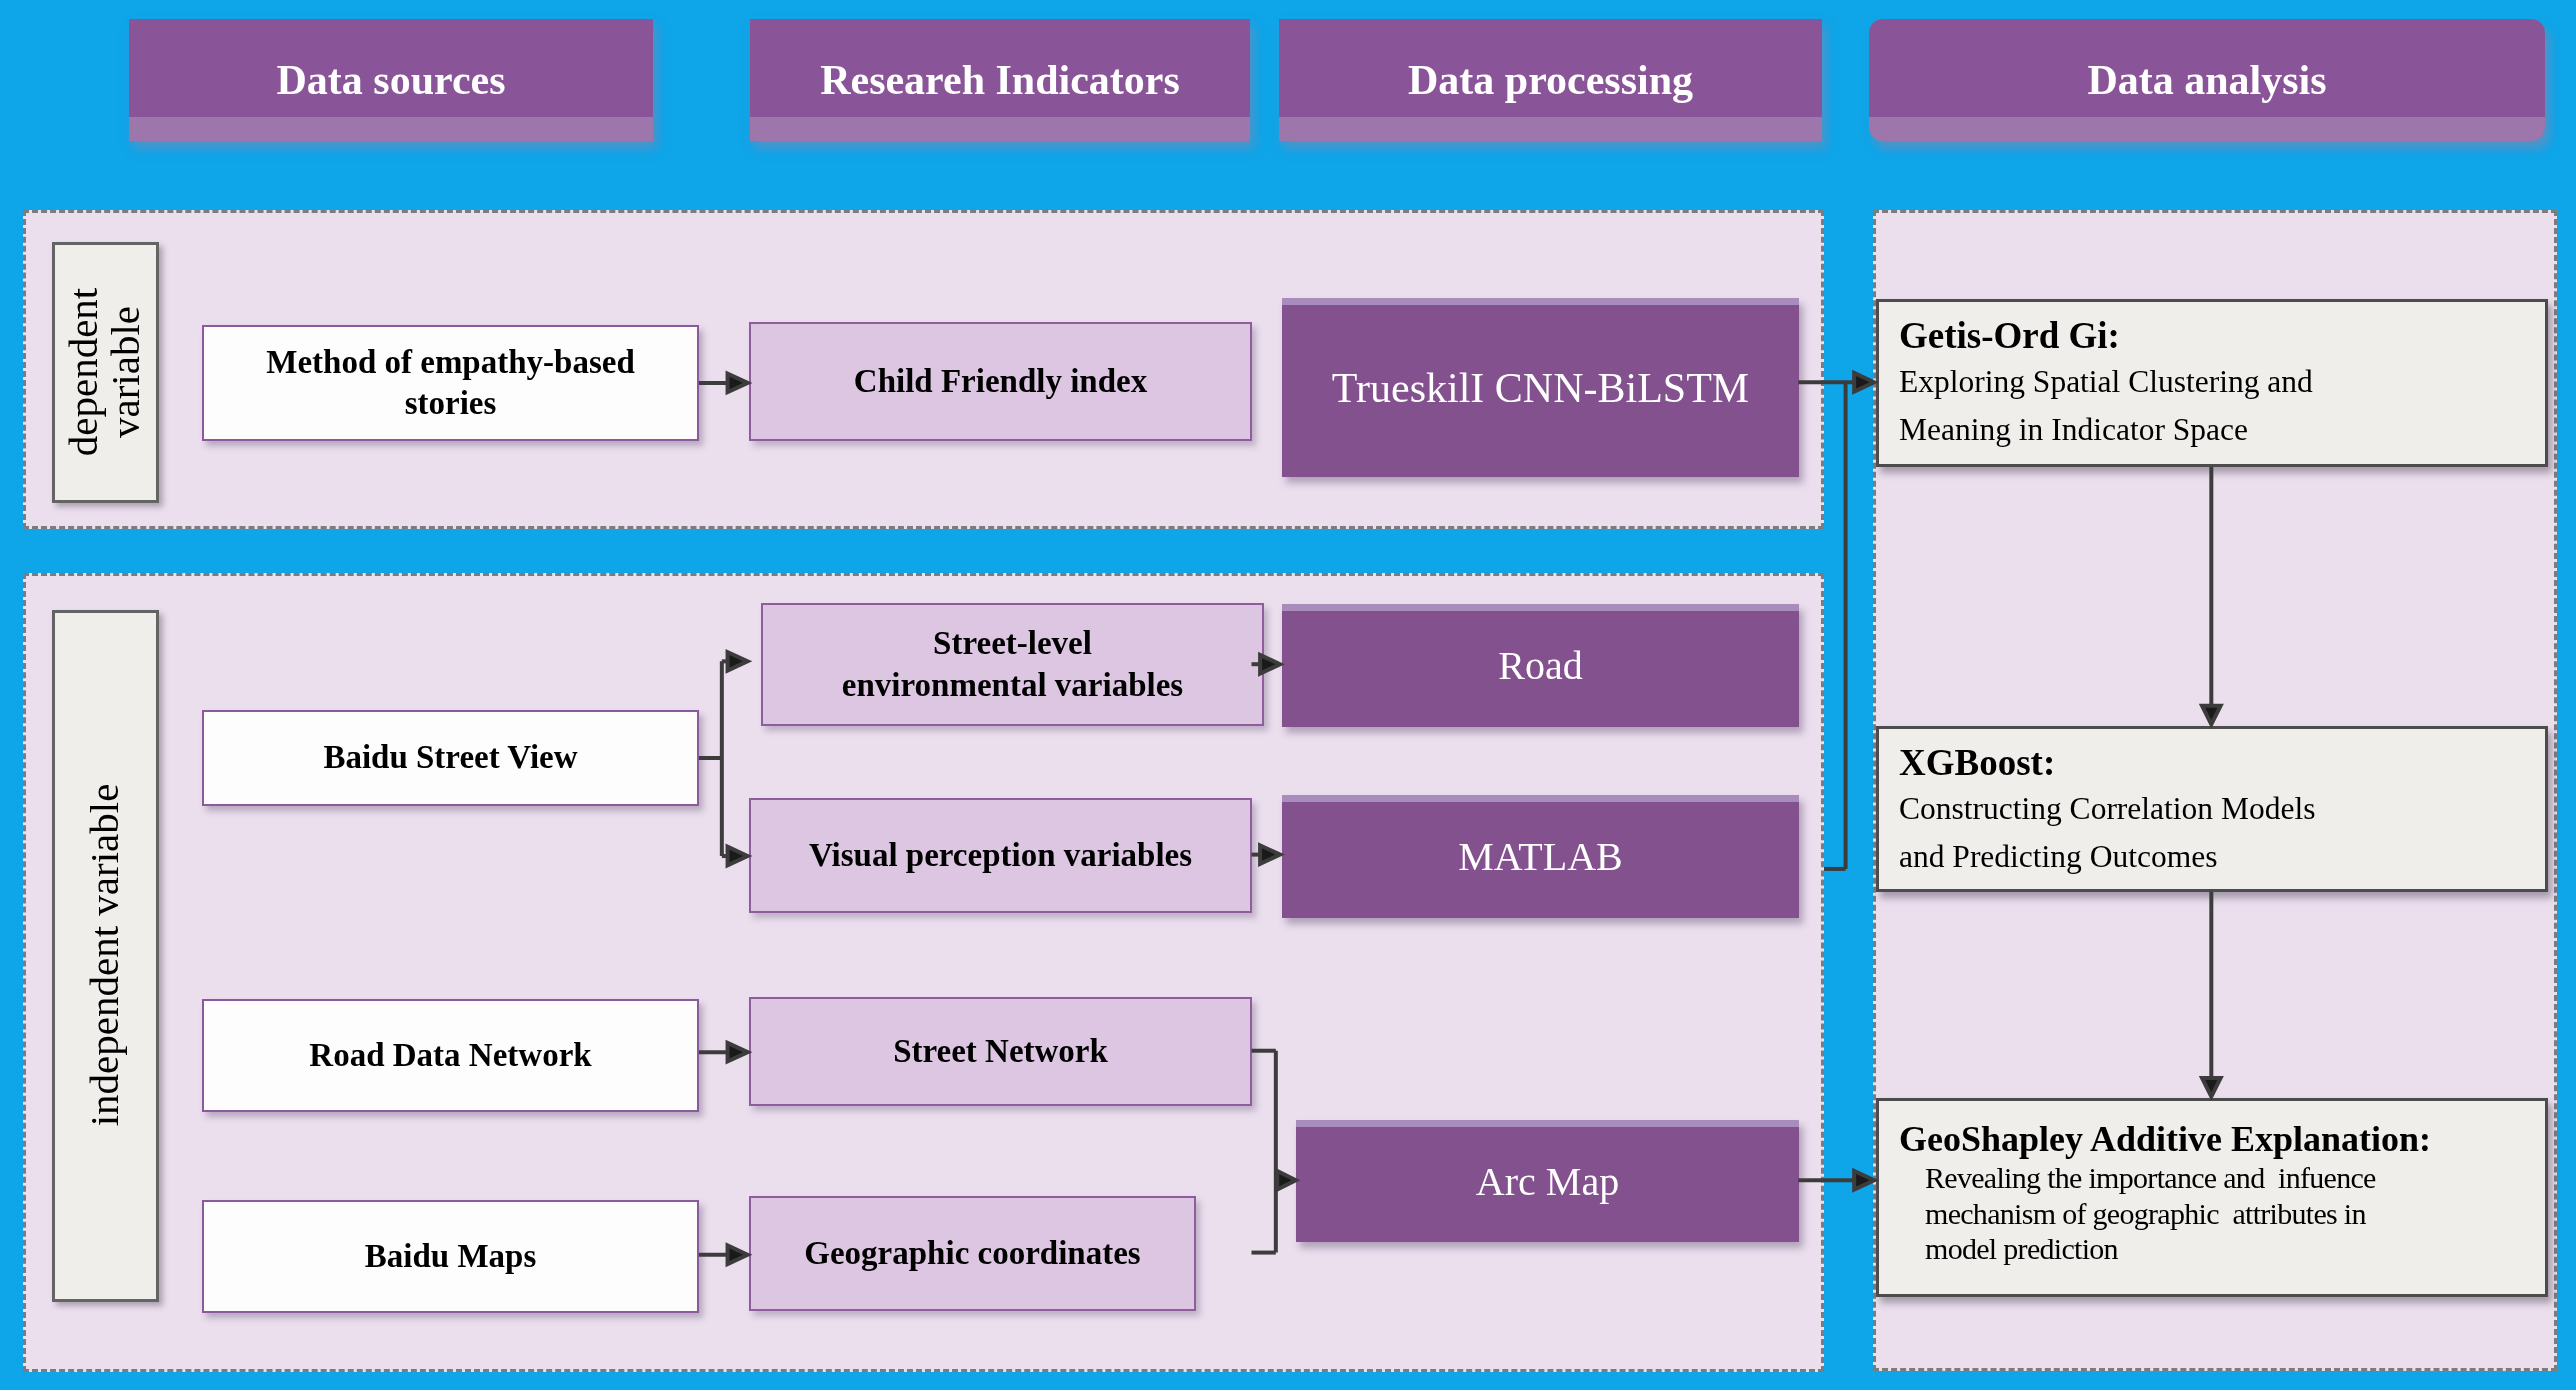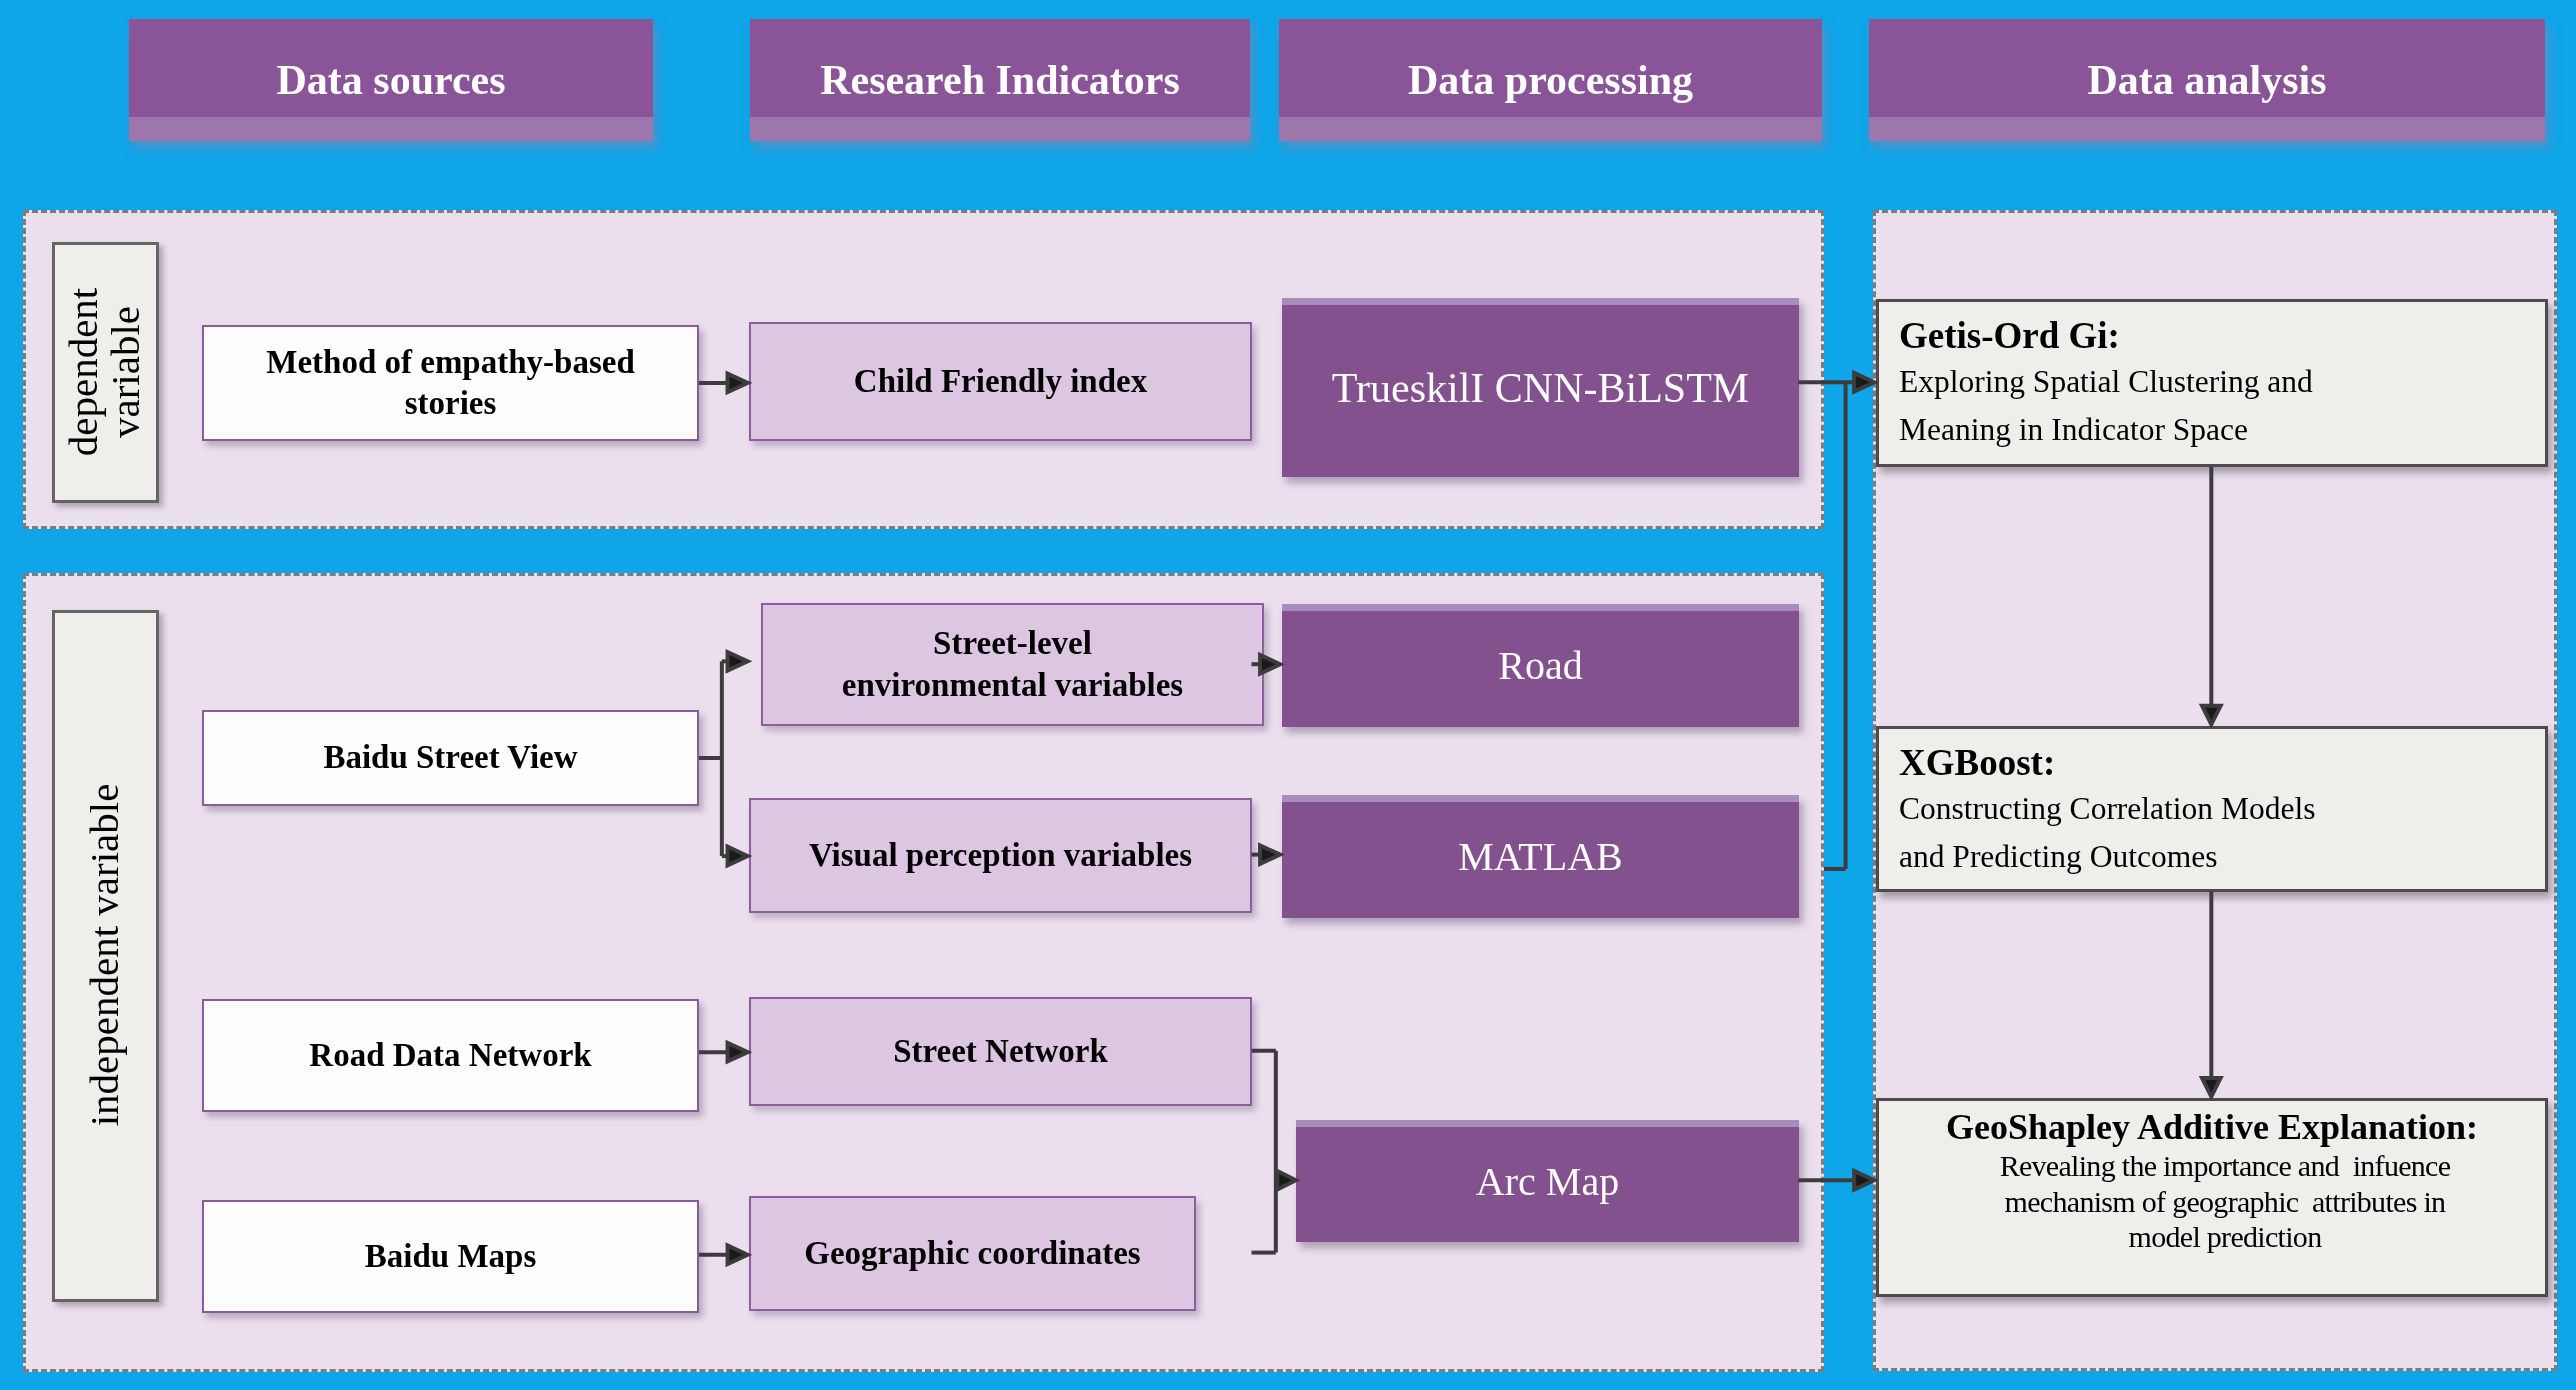--- a/index.html
+++ b/index.html
@@ -86,21 +86,21 @@
 
   <div class="abs hdr" style="left:129px;top:18.6px;width:524px;height:122px;">
     <span>Data sources</span>
   </div>
   <div class="abs hdr" style="left:750px;top:18.6px;width:500px;height:122px;">
     <span>Researeh Indicators</span>
   </div>
   <div class="abs hdr" style="left:1279px;top:18.6px;width:543px;height:122px;">
     <span>Data processing</span>
   </div>
-  <div class="abs hdr" style="left:1869px;top:18.6px;width:676px;height:122px;">
+  <div class="abs hdr" style="left:1869px;top:18.6px;width:676px;height:122px;border-radius:14px;">
     <span>Data analysis</span>
   </div>
 
   <div class="abs container" style="left:23px;top:210px;width:1801px;height:319px;"></div>
   <div class="abs container" style="left:23px;top:573px;width:1801px;height:799px;"></div>
   <div class="abs container" style="left:1873px;top:210px;width:684px;height:1161px;"></div>
 
   <div class="abs vbox" style="left:52px;top:242px;width:107px;height:261px;">
     <div class="rot" style="top:254px;width:254px;height:97px;">dependent variable</div>
   </div>
@@ -154,21 +154,21 @@
   <div class="abs abox" style="left:1876px;top:299px;width:672px;height:168px;">
     <div class="atitle">Getis-Ord Gi:</div>
     <div class="abody">Exploring Spatial Clustering and
 Meaning in Indicator Space</div>
   </div>
   <div class="abs abox" style="left:1876px;top:726px;width:672px;height:166px;">
     <div class="atitle">XGBoost:</div>
     <div class="abody">Constructing Correlation Models
 and Predicting Outcomes</div>
   </div>
-  <div class="abs abox" style="left:1876px;top:1098px;width:672px;height:199px;padding-top:6px;text-align:center;">
+  <div class="abs abox" style="left:1876px;top:1098px;width:672px;height:199px;padding-top:18px;">
     <div class="atitle" style="font-size:36px;">GeoShapley  Additive Explanation:</div>
     <div class="abody tight">Revealing the importance and  infuence
 mechanism of geographic  attributes in
 model prediction</div>
   </div>
 
   <svg class="connectors" width="2576" height="1390" viewBox="0 0 3598 1942">
     <g stroke="#3c3c3c" stroke-width="4" fill="#1a1a1a">
 
       <g>

